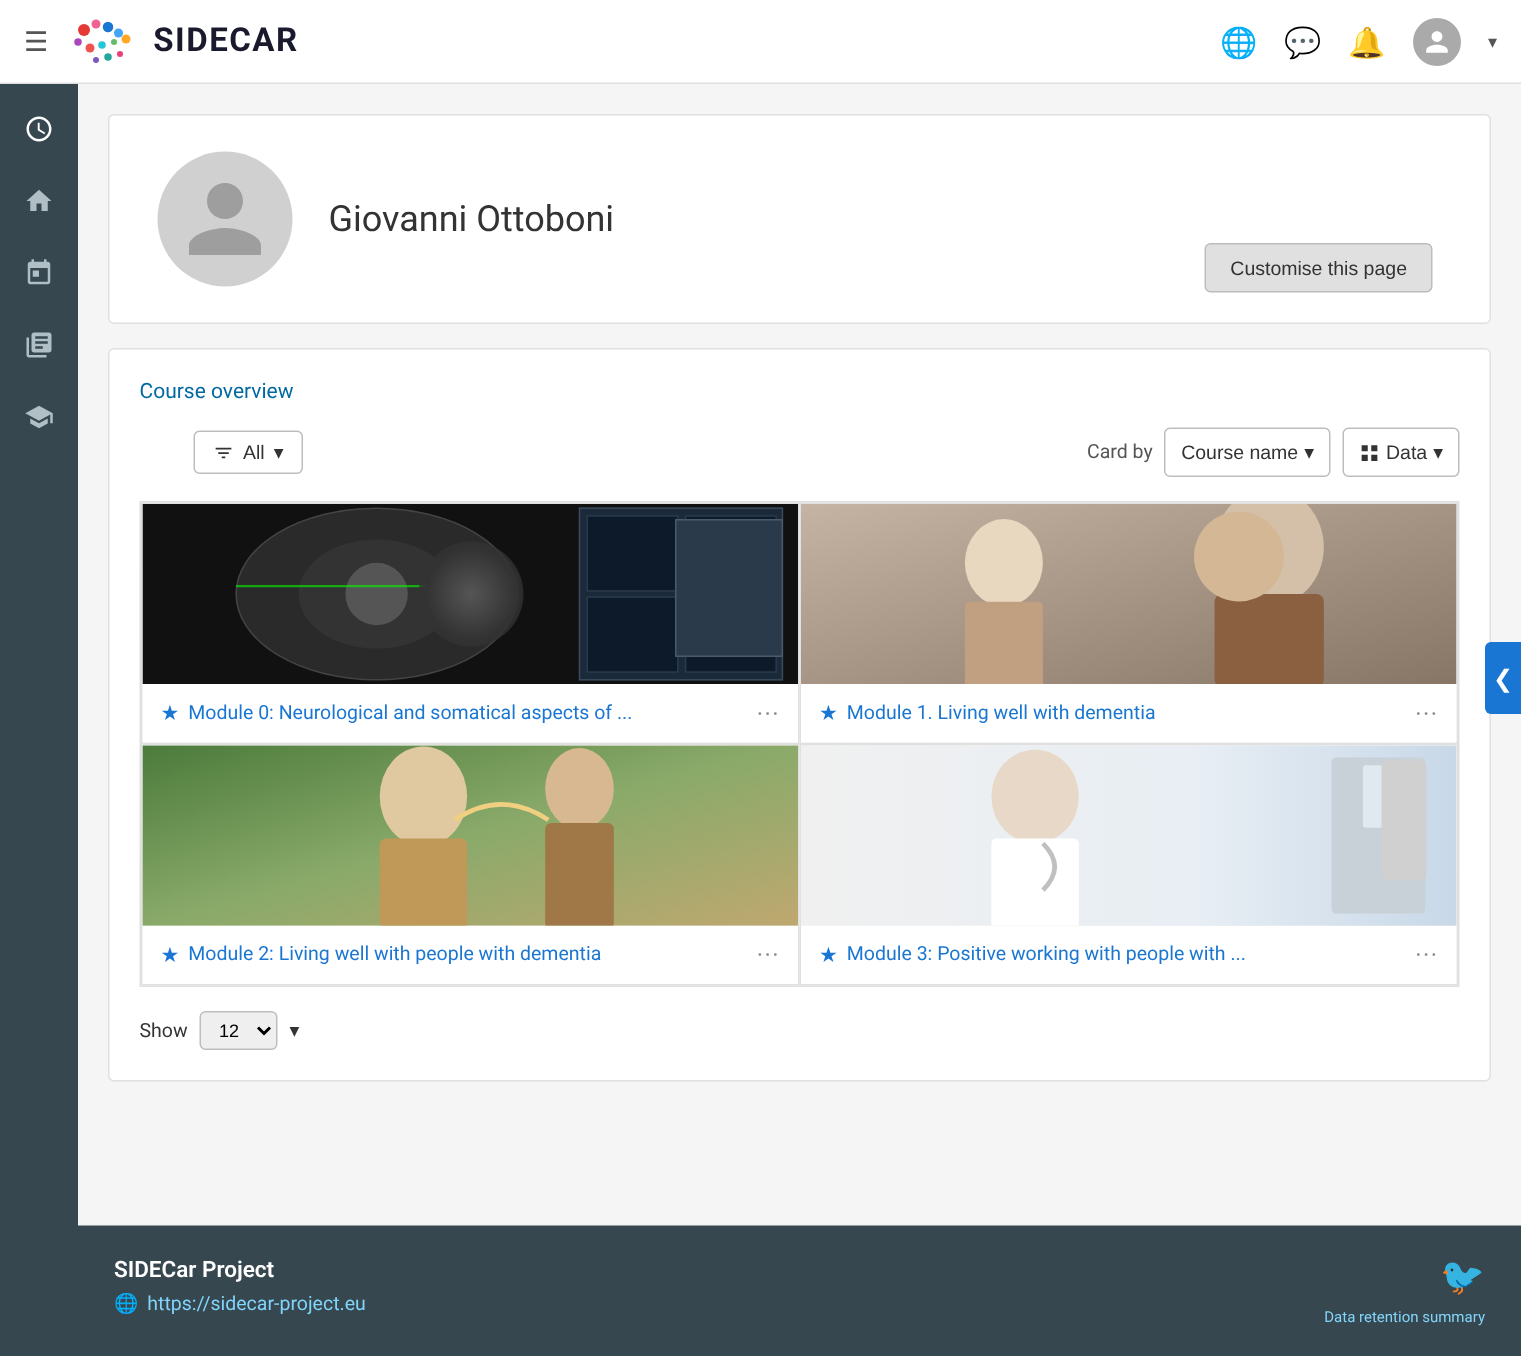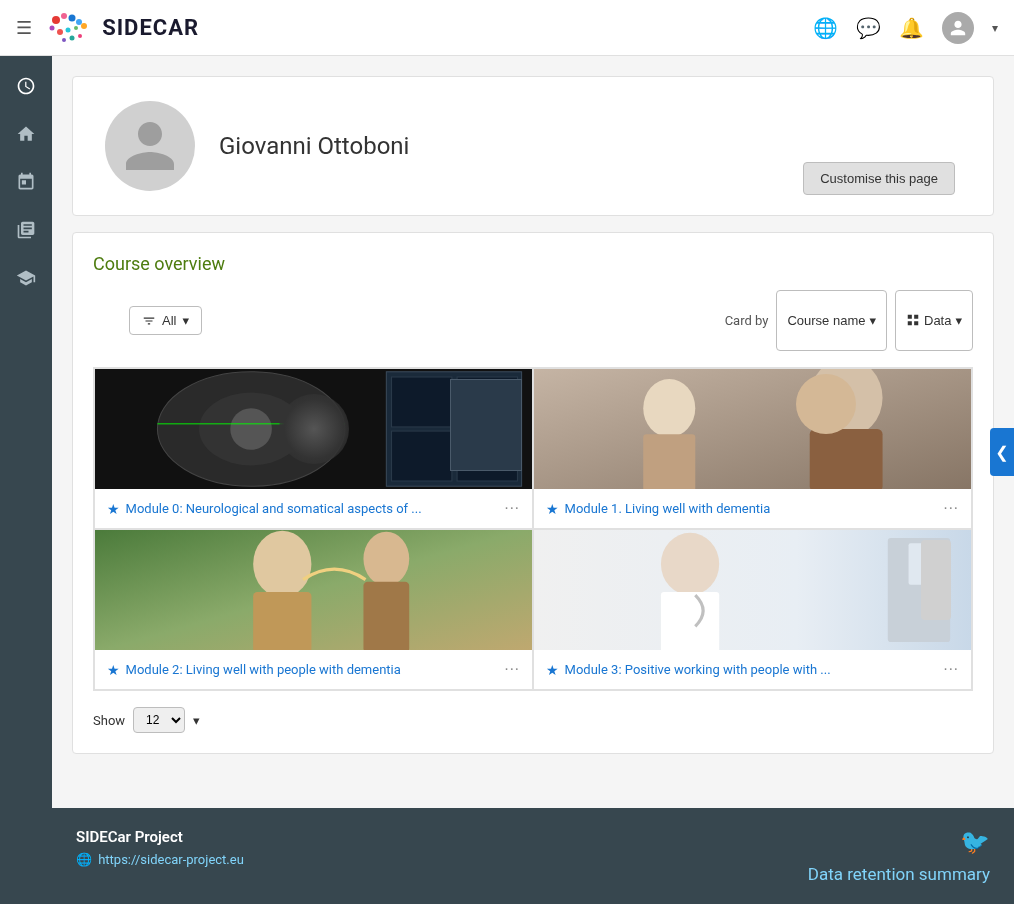--- a/index.html
+++ b/index.html
@@ -97,21 +97,21 @@
     }
 
     
     .course-overview-card {
       background: white;
       border: 1px solid #e0e0e0;
       border-radius: 4px;
       padding: 20px;
       position: relative;
     }
-    .course-overview-title { font-size: 18px; color: #4d7c0f; margin-bottom: 16px; font-weight: 400; }
+    .course-overview-title { font-size: 14px; color: #0369a1; margin-bottom: 16px; font-weight: 400; }
 
     .course-controls {
       display: flex;
       align-items: center;
       justify-content: space-between;
       margin-bottom: 16px;
       margin-left: 36px;
     }
     .filter-btn {
       display: flex;
@@ -121,23 +121,23 @@
       border: 1px solid #bdbdbd;
       border-radius: 4px;
       background: white;
       font-size: 13px;
       color: #333;
       cursor: pointer;
     }
     .sort-controls { display: flex; align-items: center; gap: 8px; font-size: 13px; color: #555; }
     .sort-dropdown, .view-dropdown {
       display: flex;
-      align-items: flex-start;
+      align-items: flex-end;
       gap: 4px;
-      padding: 22px 10px;
+      padding: 8px 10px;
       border: 1px solid #bdbdbd;
       border-radius: 4px;
       background: white;
       font-size: 13px;
       color: #333;
       cursor: pointer;
     }
 
     
     .course-grid {
@@ -220,21 +220,21 @@
       text-decoration: none;
     }
     .footer-right {
       float: right;
       display: flex;
       flex-direction: column;
       align-items: flex-end;
       gap: 8px;
     }
     .twitter-icon { font-size: 24px; color: #1da1f2; cursor: pointer; }
-    .data-retention-link { color: #81d4fa; font-size: 17px; text-decoration: none; cursor: pointer; }
+    .data-retention-link { color: #81d4fa; font-size: 10px; text-decoration: none; cursor: pointer; }
 
     
     .img-brain {
       width: 100%; height: 120px;
       background: linear-gradient(135deg, #1a1a1a 0%, #2d2d2d 40%, #1a1a1a 100%);
       position: relative;
       overflow: hidden;
     }
     .img-brain::before {
       content: '';

